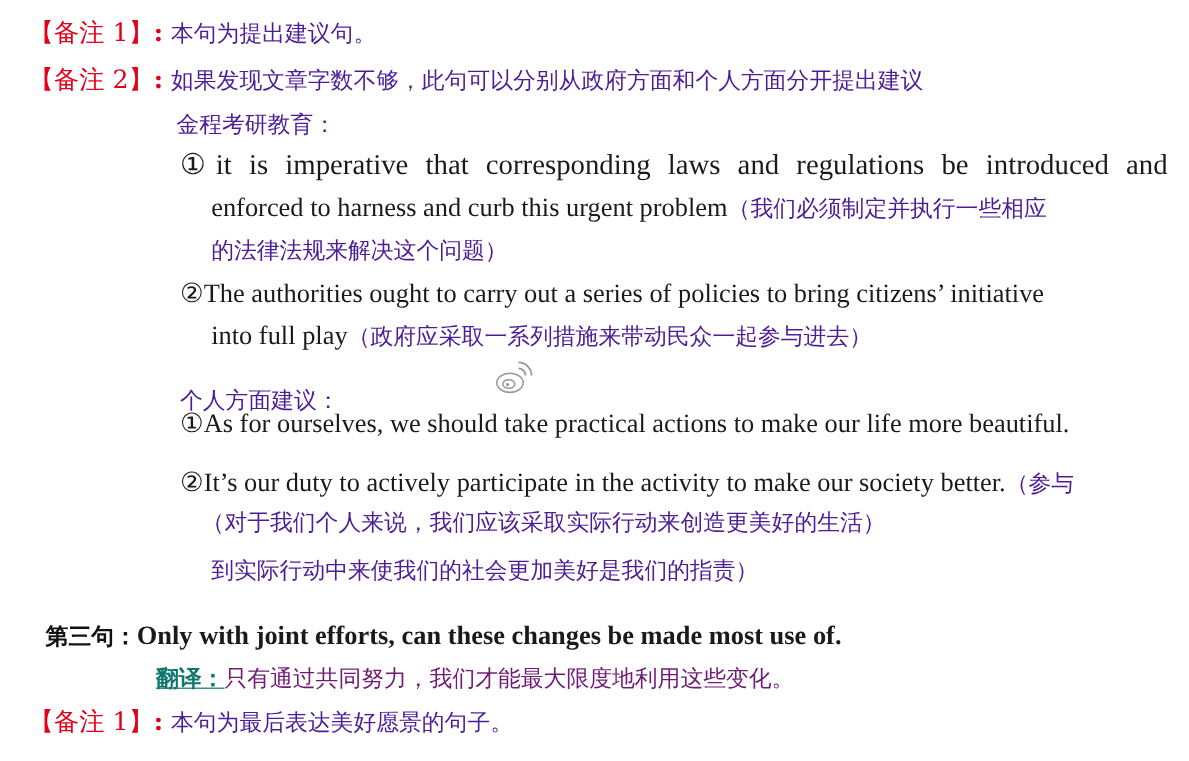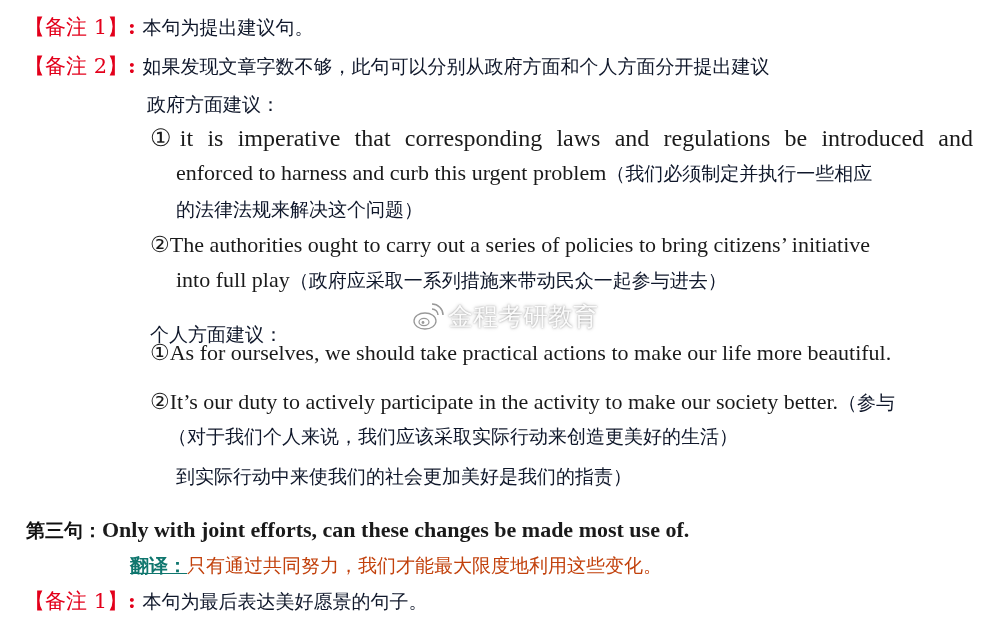--- a/index.html
+++ b/index.html
@@ -8,42 +8,42 @@
     font-family: "DejaVu Serif", "Liberation Serif", serif;
     color: #1a1a1a; position: relative;
   }
   .line { position: absolute; white-space: nowrap; font-size: 21px; line-height: 28px; }
   .en { font-family: "Liberation Serif", "DejaVu Serif", serif; font-size: 22px; }
   .red { color: #e3001b; }
   .bracket { font-weight: normal; }
   .purple { color: #7a3fa8; }
   .bold { font-weight: bold; }
   .justify { position: absolute; font-family: "Liberation Serif", serif; font-size: 24px; line-height: 28px; text-align: justify; text-align-last: justify; white-space: normal; }
-  .cn { font-family: "DejaVu Sans", sans-serif; font-size: 19px; color: #0f172a; }
+  .cn { font-family: "DejaVu Sans", sans-serif; font-size: 19px; color: #4c1d95; }
   .watermark {
     position: absolute; left: 412px; top: 300px; display: flex; align-items: center; gap: 4px;
     color: rgba(255,255,255,0.95); font-family: "DejaVu Sans", sans-serif; font-size: 25px;
     text-shadow: 0 0 2px rgba(0,0,0,0.35), 0 0 4px rgba(0,0,0,0.2);
   }
   .wb-icon { width: 32px; height: 30px; }
 </style>
 </head>
 <body>
 
 <div class="line" style="left:24px; top:13px;">
   <span class="red bracket">【备注 1】</span><span class="red bold">:</span>
   <span class="cn">本句为提出建议句。</span>
 </div>
 
 <div class="line" style="left:24px; top:52px;">
   <span class="red bracket">【备注 2】</span><span class="red bold">:</span>
   <span class="cn">如果发现文章字数不够，此句可以分别从政府方面和个人方面分开提出建议</span>
 </div>
 
-<div class="line cn" style="left:147px; top:90px;">政府方面建议：</div>
+<div class="line cn" style="left:147px; top:90px;">金程考研教育：</div>
 
 <div class="justify" style="left:150px; top:124px; width:823px;">
   <span>①</span><span>it is imperative that corresponding laws and regulations be introduced and</span>
 </div>
 <div class="line en" style="left:176px; top:159px;">
   <span>enforced to harness and curb this urgent problem</span><span class="cn">（我们必须制定并执行一些相应</span>
 </div>
 <div class="line cn" style="left:176px; top:195px;">的法律法规来解决这个问题）</div>
 
 <div class="line en" style="left:150px; top:231px;">
@@ -56,36 +56,35 @@
 <div class="line cn" style="left:150px; top:320px;text-align:right;">个人方面建议：</div>
 
 <div class="watermark">
   <svg class="wb-icon" viewBox="0 0 32 30">
     <ellipse cx="13" cy="19" rx="11" ry="8" fill="#fff" stroke="#999" stroke-width="1.3"></ellipse>
     <ellipse cx="12" cy="20" rx="5" ry="3.6" fill="none" stroke="#999" stroke-width="1.2"></ellipse>
     <circle cx="11" cy="20.5" r="1.4" fill="#999"></circle>
     <path d="M20 7 A6 6 0 0 1 26 13" fill="none" stroke="#999" stroke-width="1.5"></path>
     <path d="M20 2 A11 11 0 0 1 31 13" fill="none" stroke="#999" stroke-width="1.5"></path>
   </svg>
-  <span>金程考研教育</span>
 </div>
 
 <div class="line en" style="left:150px; top:339px;">
   <span>①</span><span>As for ourselves, we should take practical actions to make our life more beautiful.</span>
 </div>
 <div class="line cn" style="left:168px; top:374px;margin-top:48px;">（对于我们个人来说，我们应该采取实际行动来创造更美好的生活）</div>
 
 <div class="line en" style="left:150px; top:388px;">
   <span>②</span><span>It’s our duty to actively participate in the activity to make our society better.</span><span class="cn">（参与</span>
 </div>
 <div class="line cn" style="left:176px; top:445px;margin-top:17px;">到实际行动中来使我们的社会更加美好是我们的指责）</div>
 
-<div class="line" style="left:26px; top:516px;">
+<div class="line" style="left:38px; top:516px;">
   <span class="cn bold" style="color:#111;">第三句：</span><span class="en bold">Only with joint efforts, can these changes be made most use of.</span>
 </div>
 <div class="line" style="left:130px; top:551px;">
-  <span class="cn purple bold" style="color:#0f766e;text-decoration:underline;">翻译：</span><span class="cn purple" style="color:#c2410c;">只有通过共同努力，我们才能最大限度地利用这些变化。</span>
+  <span class="cn purple bold" style="color:#0f766e;text-decoration:underline;">翻译：</span><span class="cn purple" style="color:#701a75;">只有通过共同努力，我们才能最大限度地利用这些变化。</span>
 </div>
 
 <div class="line" style="left:24px; top:587px;">
   <span class="red bracket">【备注 1】</span><span class="red bold">:</span>
   <span class="cn">本句为最后表达美好愿景的句子。</span>
 </div>
 
 </body></html>

